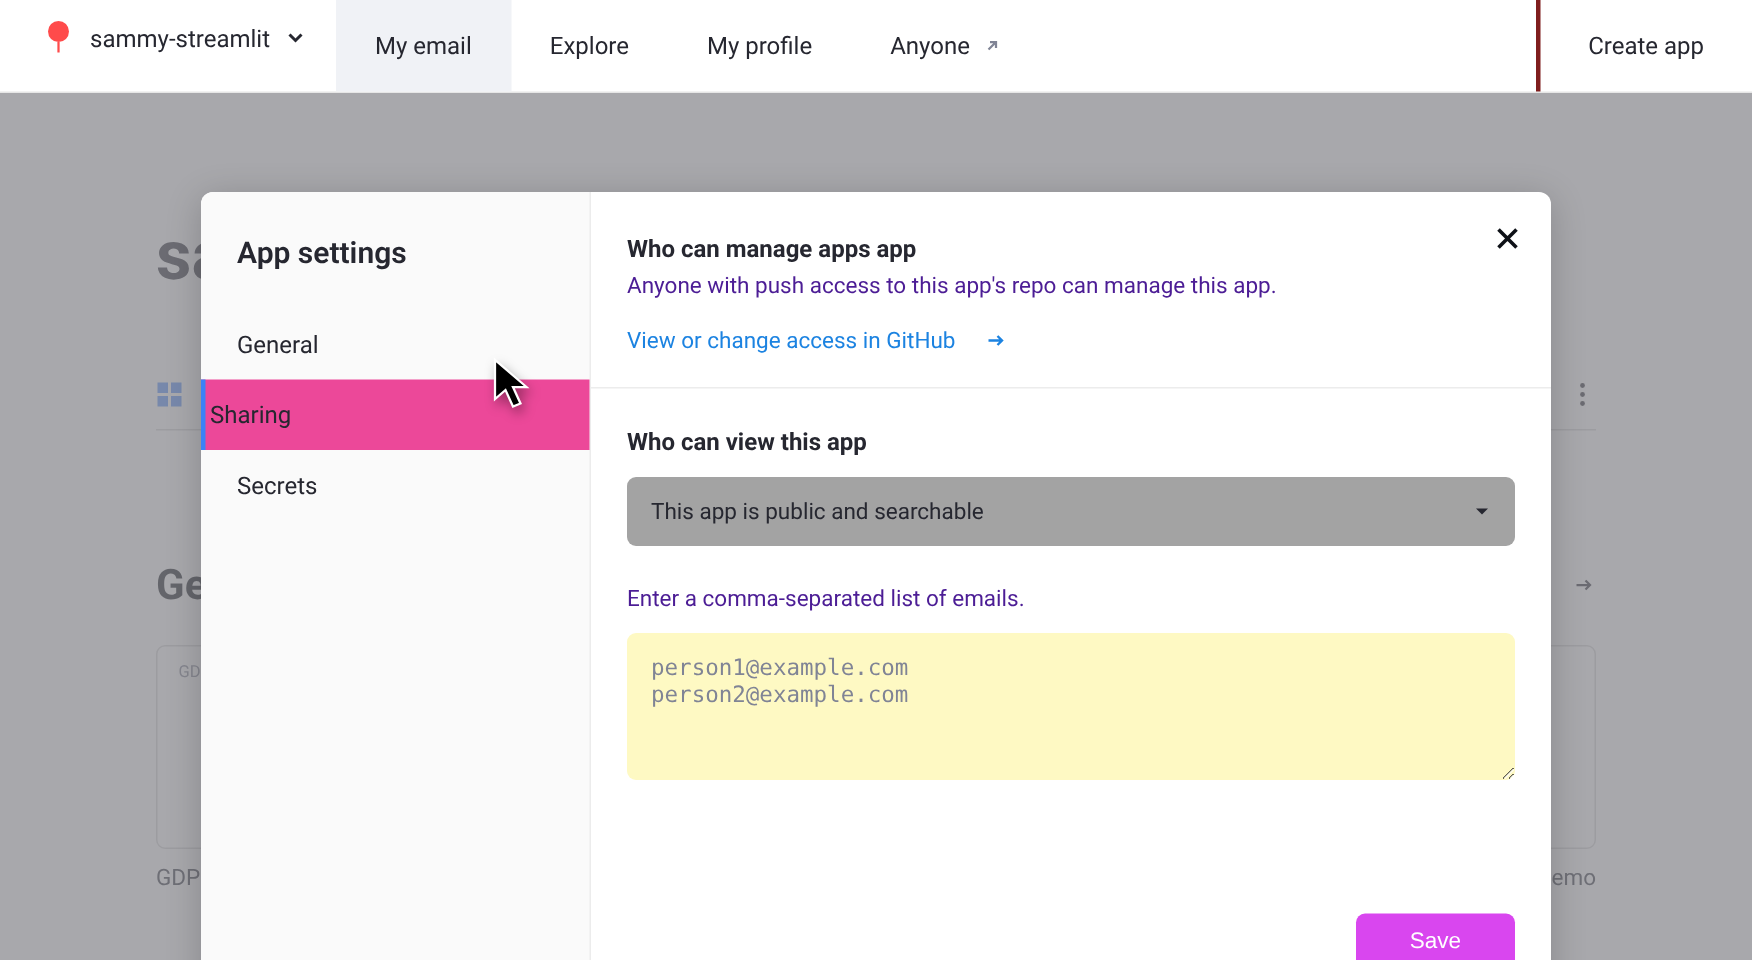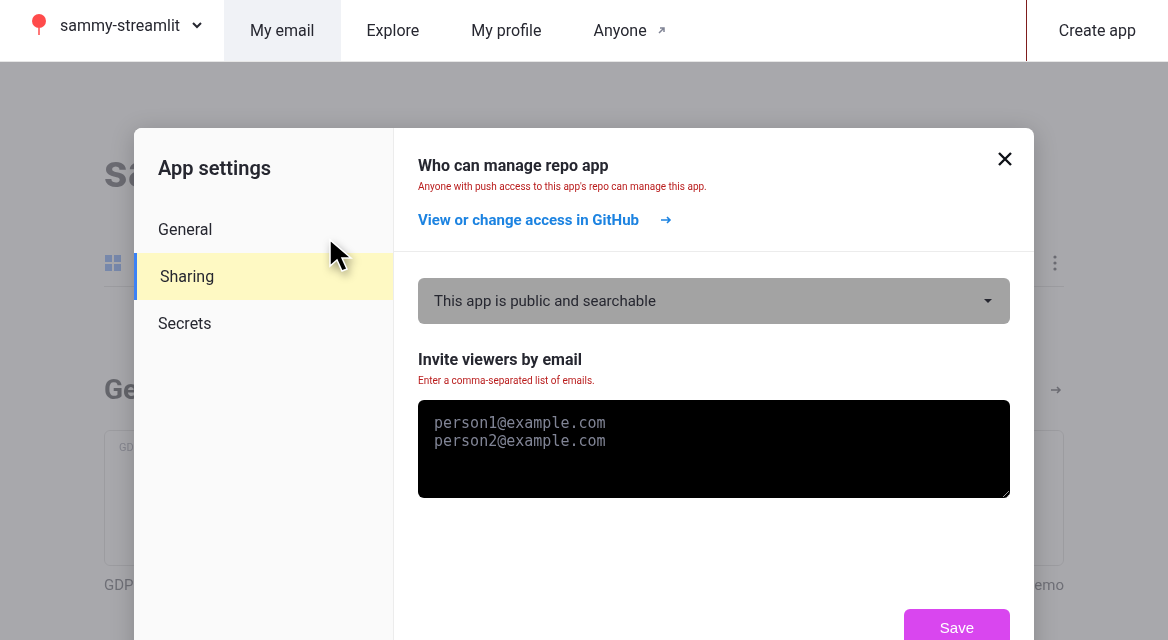--- a/index.html
+++ b/index.html
@@ -56,21 +56,21 @@
 .nav-item.active {
   background: #f0f2f6;
 }
 .create-app {
   margin-left: auto;
   display: flex;
   align-items: center;
   padding: 0 32px;
   font-size: 16px;
   color: #262730;
-  border-left: 1px solid #7f1d1d;
+  border-left: 3px solid #7f1d1d;
   cursor: pointer;
 }
 .backdrop {
   position: absolute;
   top: 62px;
   left: 0;
   right: 0;
   bottom: 0;
   background: rgba(135,135,140,0.72);
 }
@@ -132,23 +132,23 @@
   padding: 0 24px 26px 24px;
   color: #262730;
 }
 .sidebar-item {
   padding: 14px 24px;
   font-size: 16px;
   color: #262730;
   cursor: pointer;
 }
 .sidebar-item.active {
-  background: #fef9c3;
+  background: #ec4899;
   border-left: 3px solid #3b82f6;
-  padding-left: 23px;
+  padding-left: 3px;
 }
 .panel {
   flex: 1;
   padding: 28px 24px;
   position: relative;
   overflow-y: auto;
 }
 .close-btn {
   position: absolute;
   top: 22px;
@@ -157,32 +157,31 @@
   font-size: 22px;
   line-height: 1;
 }
 .section-title {
   font-size: 16px;
   font-weight: 700;
   color: #262730;
   margin-bottom: 6px;
 }
 .section-desc {
-  font-size: 10px;
-  color: #b91c1c;
+  font-size: 15px;
+  color: #4c1d95;
   margin-bottom: 18px;
 }
 .gh-link {
   color: #1c83e1;
   font-size: 15px;
   text-decoration: none;
   display: inline-flex;
   align-items: center;
   gap: 20px;
-  font-weight: bold;
 }
 .divider {
   border: none;
   border-top: 1px solid #ececec;
   margin: 22px -24px 26px -24px;
 }
 .select-box {
   background: #a3a3a3;
   border-radius: 6px;
   padding: 14px 16px;
@@ -190,21 +189,21 @@
   align-items: center;
   justify-content: space-between;
   font-size: 15px;
   color: #262730;
   cursor: pointer;
   margin-top: 14px;
 }
 .email-textarea {
   width: 100%;
   min-height: 98px;
-  background: #000000;
+  background: #fef9c3;
   border: none;
   border-radius: 6px;
   padding: 14px 16px;
   font-family: "SFMono-Regular", Consolas, monospace;
   font-size: 15px;
   color: #808495;
   resize: vertical;
   margin-top: 14px;
 }
 .email-textarea::placeholder { color: #808495; }
@@ -325,44 +324,44 @@
   </div>
   <div class="panel">
     <div class="close-btn">
       <span>
         <svg width="18" height="18" viewBox="0 0 18 18">
             <path d="M3 3 L15 15 M15 3 L3 15" stroke="#0e1117" stroke-width="2.4"></path>
           </svg>
       </span>
     </div>
 
-    <div class="section-title">Who can manage repo app</div>
+    <div class="section-title">Who can manage apps app</div>
     <div class="section-desc">Anyone with push access to this app's repo can manage this app.</div>
     <a href="#" class="gh-link">
       <span>View or change access in GitHub</span>
       <span>
         <svg width="14" height="14" viewBox="0 0 14 14">
             <path d="M2 7 H11 M8 4 L11 7 L8 10" fill="none" stroke="#1c83e1" stroke-width="1.6"></path>
           </svg>
       </span>
     </a>
 
     <hr class="divider">
 
+    <div class="section-title">Who can view this app</div>
     <div class="select-box">
       <span>This app is public and searchable</span>
       <span>
         <svg width="12" height="12" viewBox="0 0 12 12">
             <path d="M2 4 L6 8 L10 4" fill="#262730"></path>
           </svg>
       </span>
     </div>
 
     <div style="height:26px"></div>
-    <div class="section-title">Invite viewers by email</div>
     <div class="section-desc" style="margin-bottom:0">Enter a comma-separated list of emails.</div>
     <textarea class="email-textarea" placeholder="person1@example.com
 person2@example.com" style=""></textarea>
 
     <div class="save-row">
       <button class="save-btn"><span>Save</span></button>
     </div>
   </div>
 </div>
 

